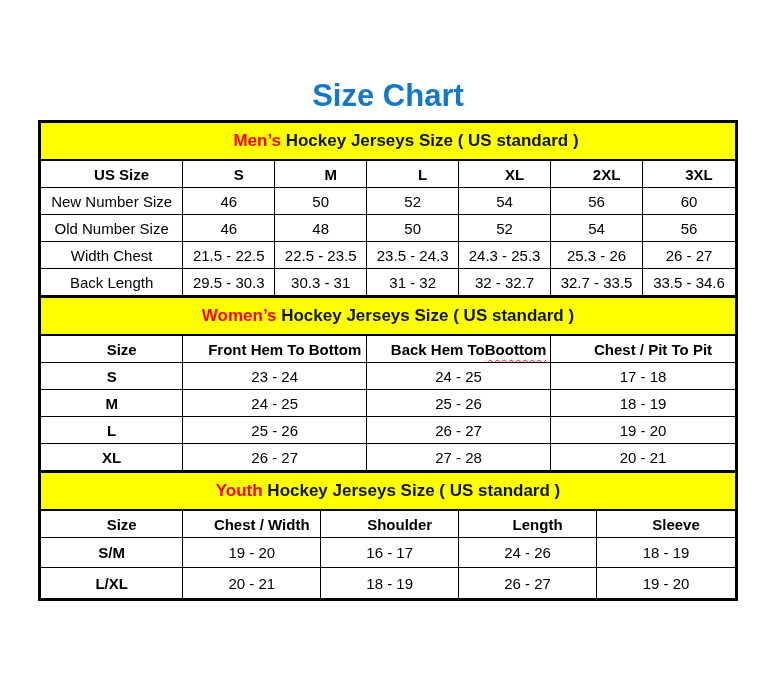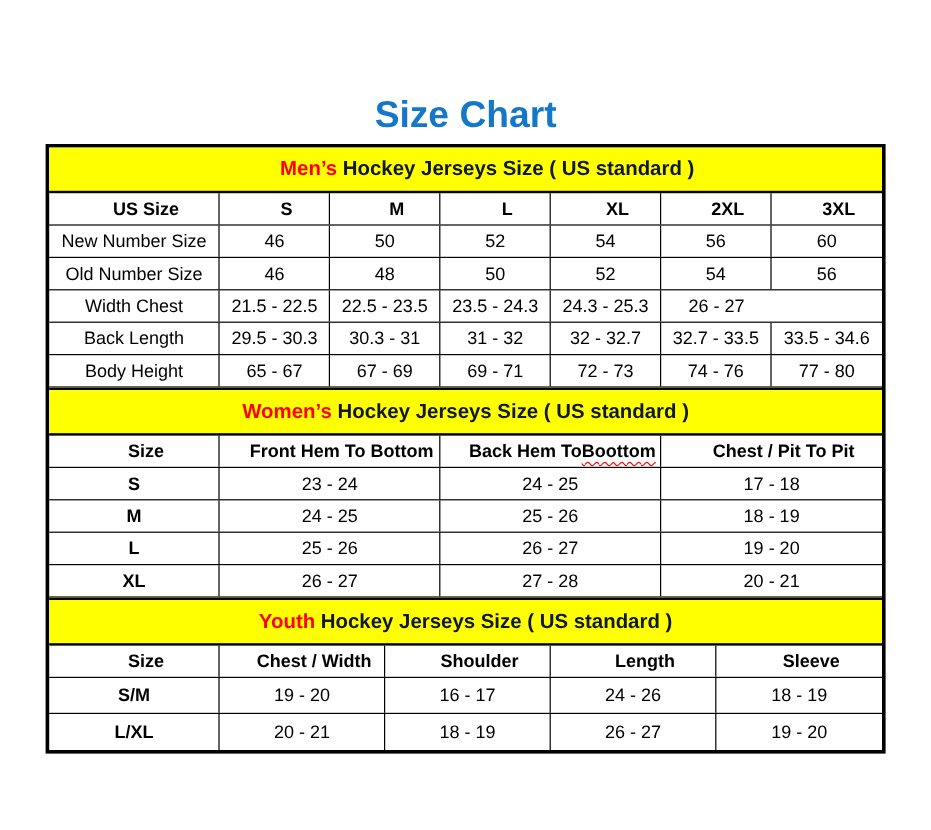--- a/index.html
+++ b/index.html
@@ -113,39 +113,31 @@
         <div class="cell">52</div>
         <div class="cell">54</div>
         <div class="cell">56</div>
       </div>
       <div class="t-row data-row cols-mens">
         <div class="cell">Width Chest</div>
         <div class="cell">21.5 - 22.5</div>
         <div class="cell">22.5 - 23.5</div>
         <div class="cell">23.5 - 24.3</div>
         <div class="cell">24.3 - 25.3</div>
+        <div class="cell">25.3 - 26</div>
         <div class="cell">26 - 27</div>
       </div>
       <div class="t-row data-row cols-mens">
         <div class="cell">Back Length</div>
         <div class="cell">29.5 - 30.3</div>
         <div class="cell">30.3 - 31</div>
         <div class="cell">31 - 32</div>
         <div class="cell">32 - 32.7</div>
         <div class="cell">32.7 - 33.5</div>
         <div class="cell">33.5 - 34.6</div>
-      </div>
-      <div class="t-row data-row cols-mens">
-        <div class="cell">Body Height</div>
-        <div class="cell">65 - 67</div>
-        <div class="cell">67 - 69</div>
-        <div class="cell">69 - 71</div>
-        <div class="cell">72 - 73</div>
-        <div class="cell">74 - 76</div>
-        <div class="cell">77 - 80</div>
       </div>
     </div>
     <div class="section-bar">
       <span class="accent-red">Women’s</span>
       <span class="bar-rest"> Hockey Jerseys Size ( US standard )</span>
     </div>
     <div class="sec-table">
       <div class="t-row cols-womens">
         <div class="cell header-cell">Size</div>
         <div class="cell header-cell">Front Hem To Bottom</div>

